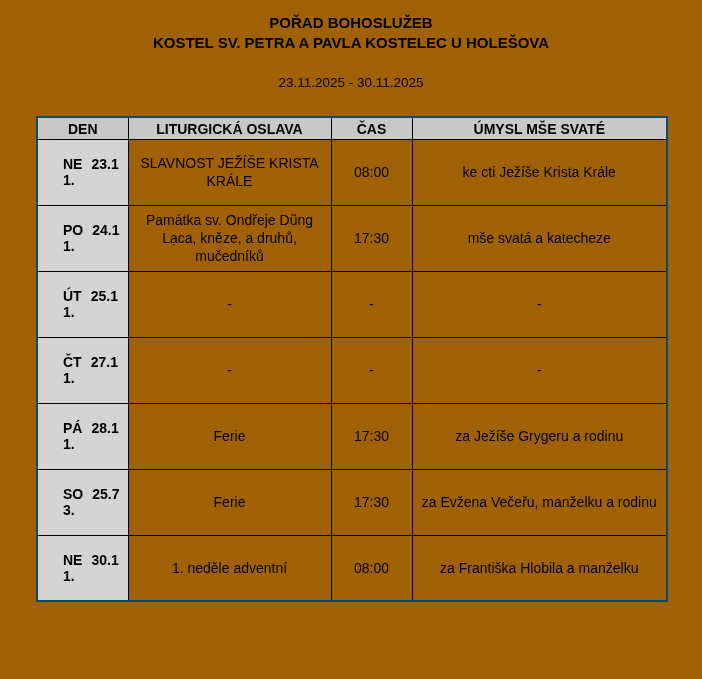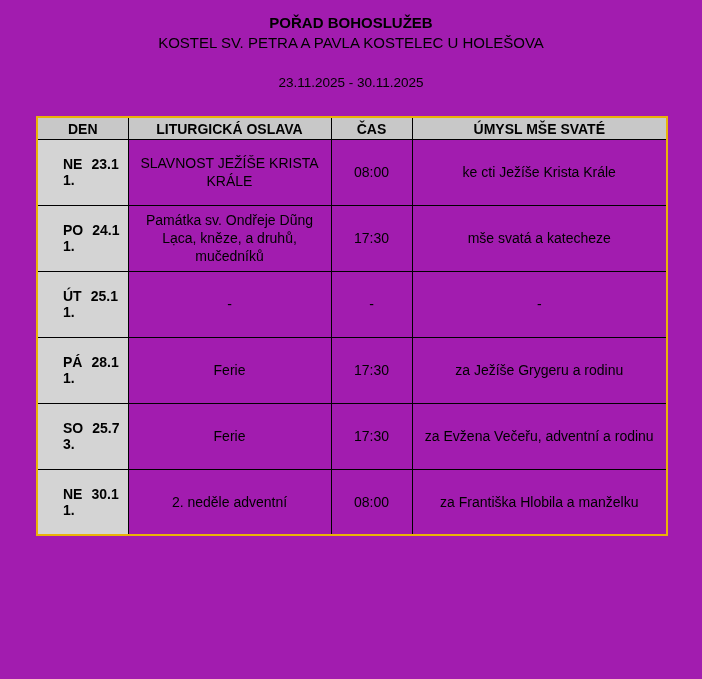--- a/index.html
+++ b/index.html
@@ -5,48 +5,48 @@
   * { box-sizing: border-box; margin: 0; padding: 0; }
   html, body {
     width: 702px;
     background: #ffffff;
     color: #000000;
     font-family: "Liberation Sans", sans-serif;
   }
   .page {
     width: 702px;
     height: 679px;
-    background: #a21caf;
+    background: #a16207;
     overflow: hidden;
   }
   .doc-header {
     text-align: center;
     padding-top: 13px;
   }
   .doc-title {
     font-size: 15px;
     font-weight: bold;
     line-height: 1.35;
   }
   .doc-subtitle {
     font-size: 15px;
-    font-weight: normal;
+    font-weight: bold;
     line-height: 1.35;
   }
   .doc-daterange {
     font-size: 13.5px;
     line-height: 1.4;
     margin-top: 20px;
   }
   table.schedule {
     border-collapse: collapse;
     table-layout: fixed;
     width: 630px;
     margin: 24px 0 0 36px;
-    border: 2px solid #eab308;
+    border: 2px solid #0c4a6e;
   }
   col.c-den { width: 91px; }
   col.c-osl { width: 203px; }
   col.c-cas { width: 81px; }
   col.c-umy { width: 255px; }
   th, td {
     border: 1px solid #000000;
     font-size: 14px;
     vertical-align: middle;
     text-align: center;
@@ -110,33 +110,39 @@
         <td class="time-cell">17:30</td>
         <td class="intention-cell">mše svatá a katecheze</td>
       </tr>
       <tr>
         <td class="day-cell"><span class="day-abbr">ÚT</span><span class="day-date">25.11.</span></td>
         <td class="celebration-cell">-</td>
         <td class="time-cell">-</td>
         <td class="intention-cell">-</td>
       </tr>
       <tr>
+        <td class="day-cell"><span class="day-abbr">ČT</span><span class="day-date">27.11.</span></td>
+        <td class="celebration-cell">-</td>
+        <td class="time-cell">-</td>
+        <td class="intention-cell">-</td>
+      </tr>
+      <tr>
         <td class="day-cell"><span class="day-abbr">PÁ</span><span class="day-date">28.11.</span></td>
         <td class="celebration-cell">Ferie</td>
         <td class="time-cell">17:30</td>
         <td class="intention-cell">za Ježíše Grygeru a rodinu</td>
       </tr>
       <tr>
         <td class="day-cell"><span class="day-abbr">SO</span><span class="day-date">25.73.</span></td>
         <td class="celebration-cell">Ferie</td>
         <td class="time-cell">17:30</td>
-        <td class="intention-cell">za Evžena Večeřu, adventní a rodinu</td>
+        <td class="intention-cell">za Evžena Večeřu, manželku a rodinu</td>
       </tr>
       <tr>
         <td class="day-cell"><span class="day-abbr">NE</span><span class="day-date">30.11.</span></td>
-        <td class="celebration-cell">2. neděle adventní</td>
+        <td class="celebration-cell">1. neděle adventní</td>
         <td class="time-cell">08:00</td>
         <td class="intention-cell">za Františka Hlobila a manželku</td>
       </tr>
     </tbody>
   </table>
 
 </div>
 
 </body></html>

